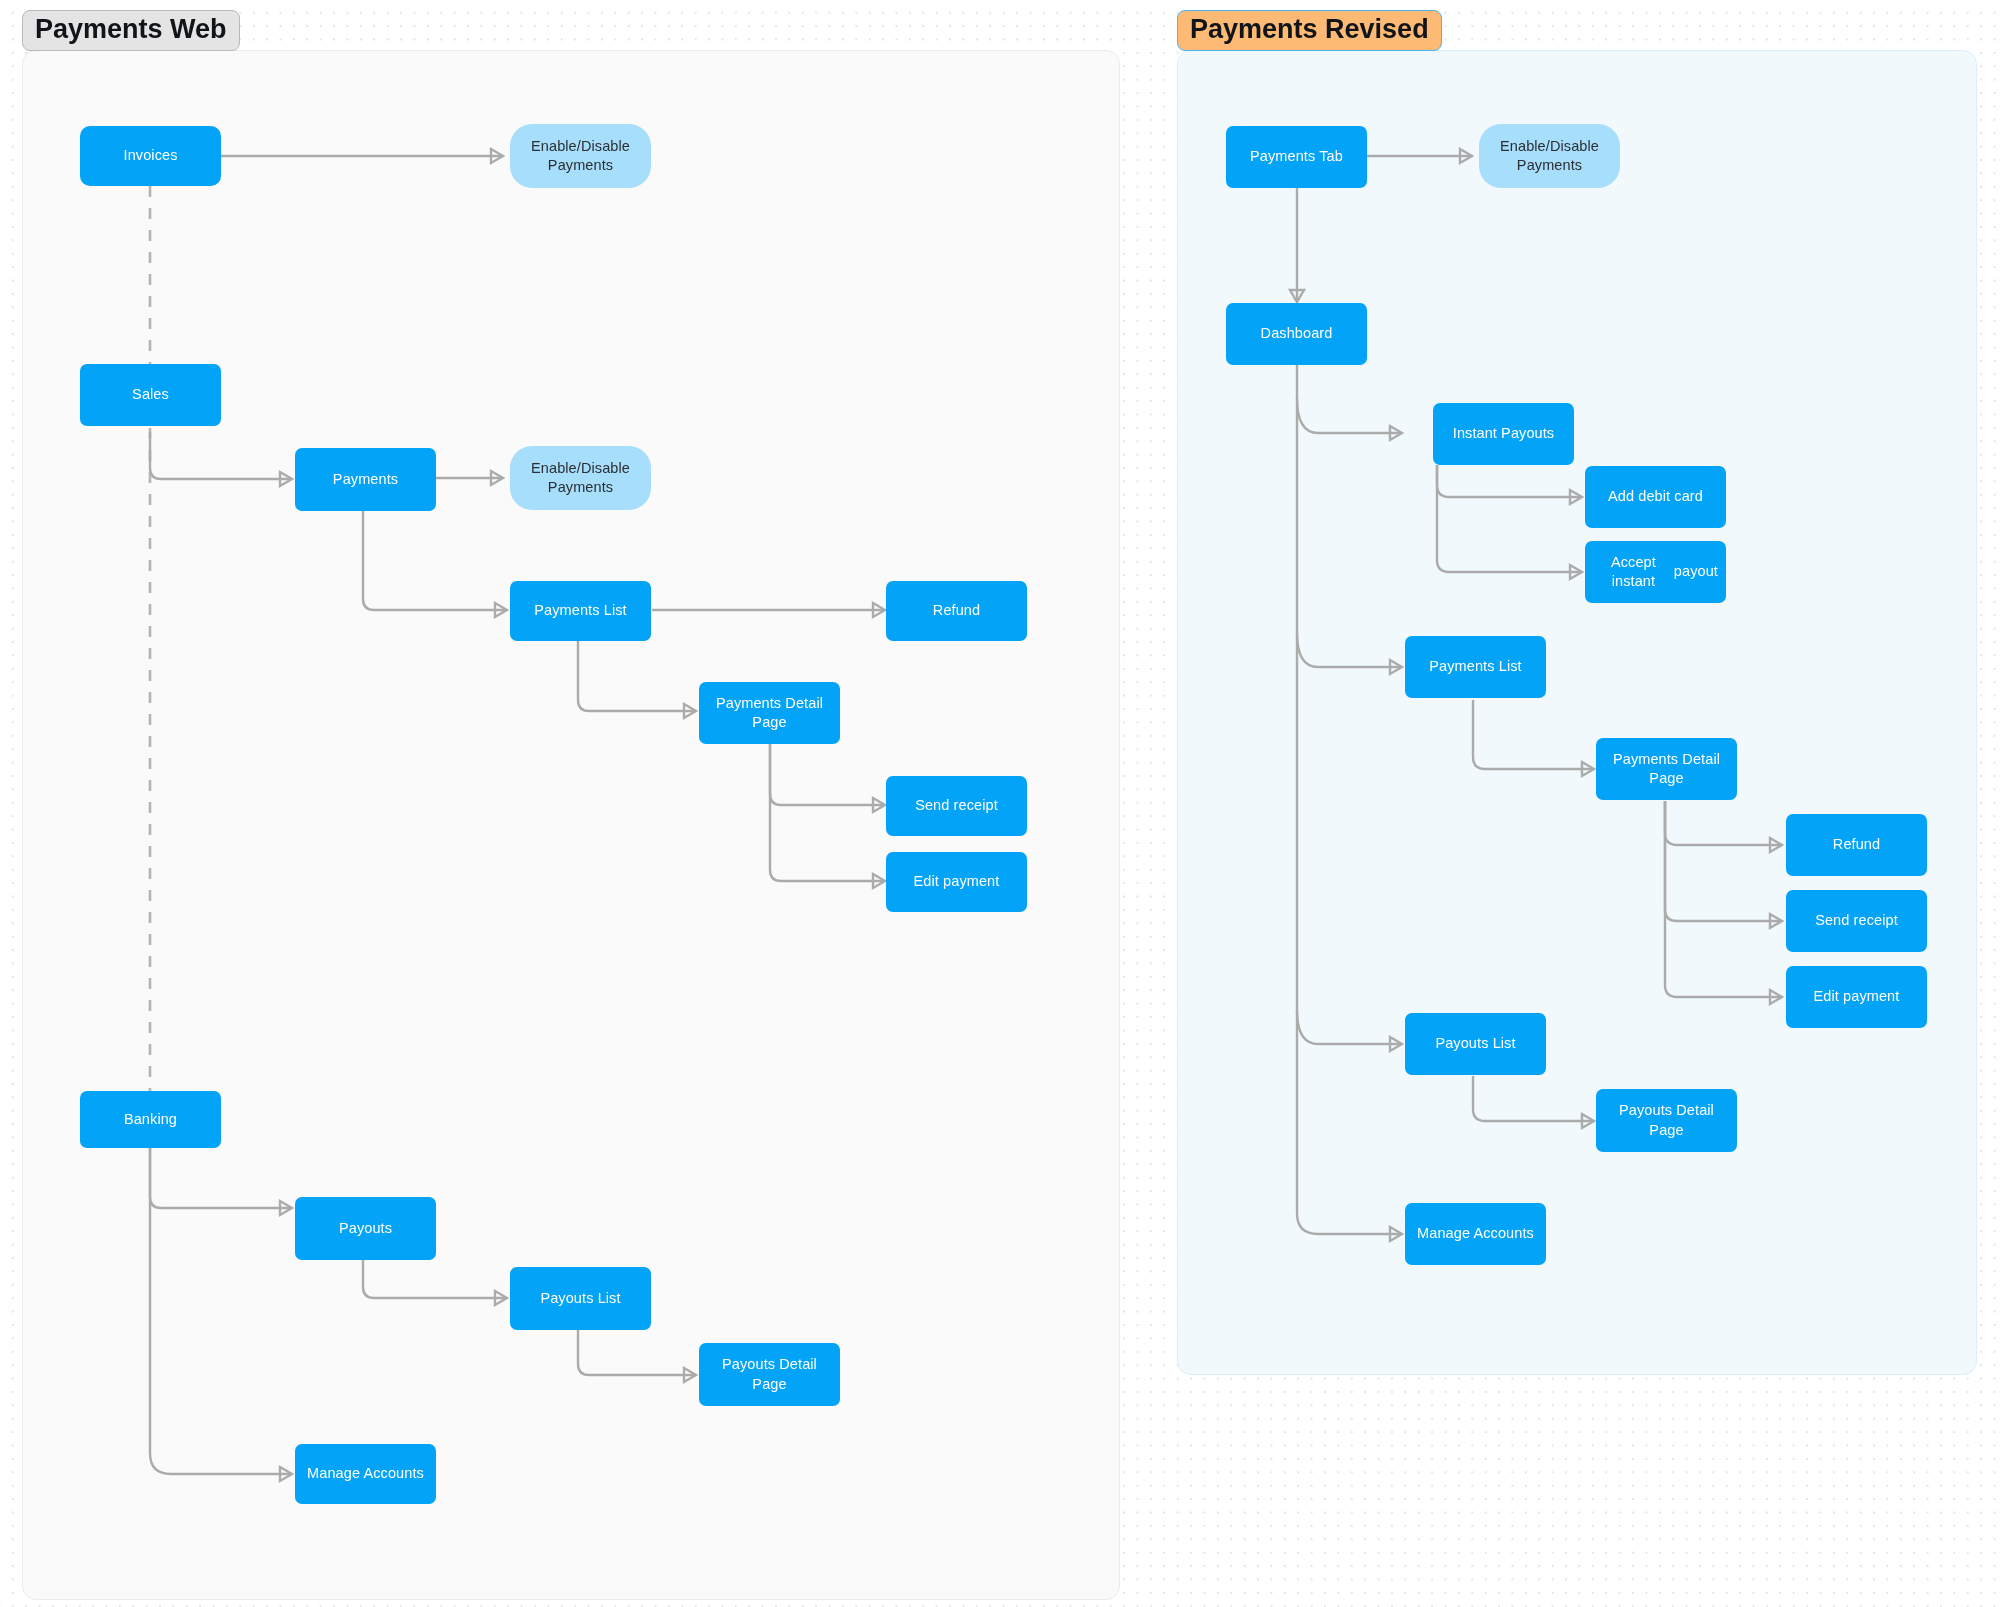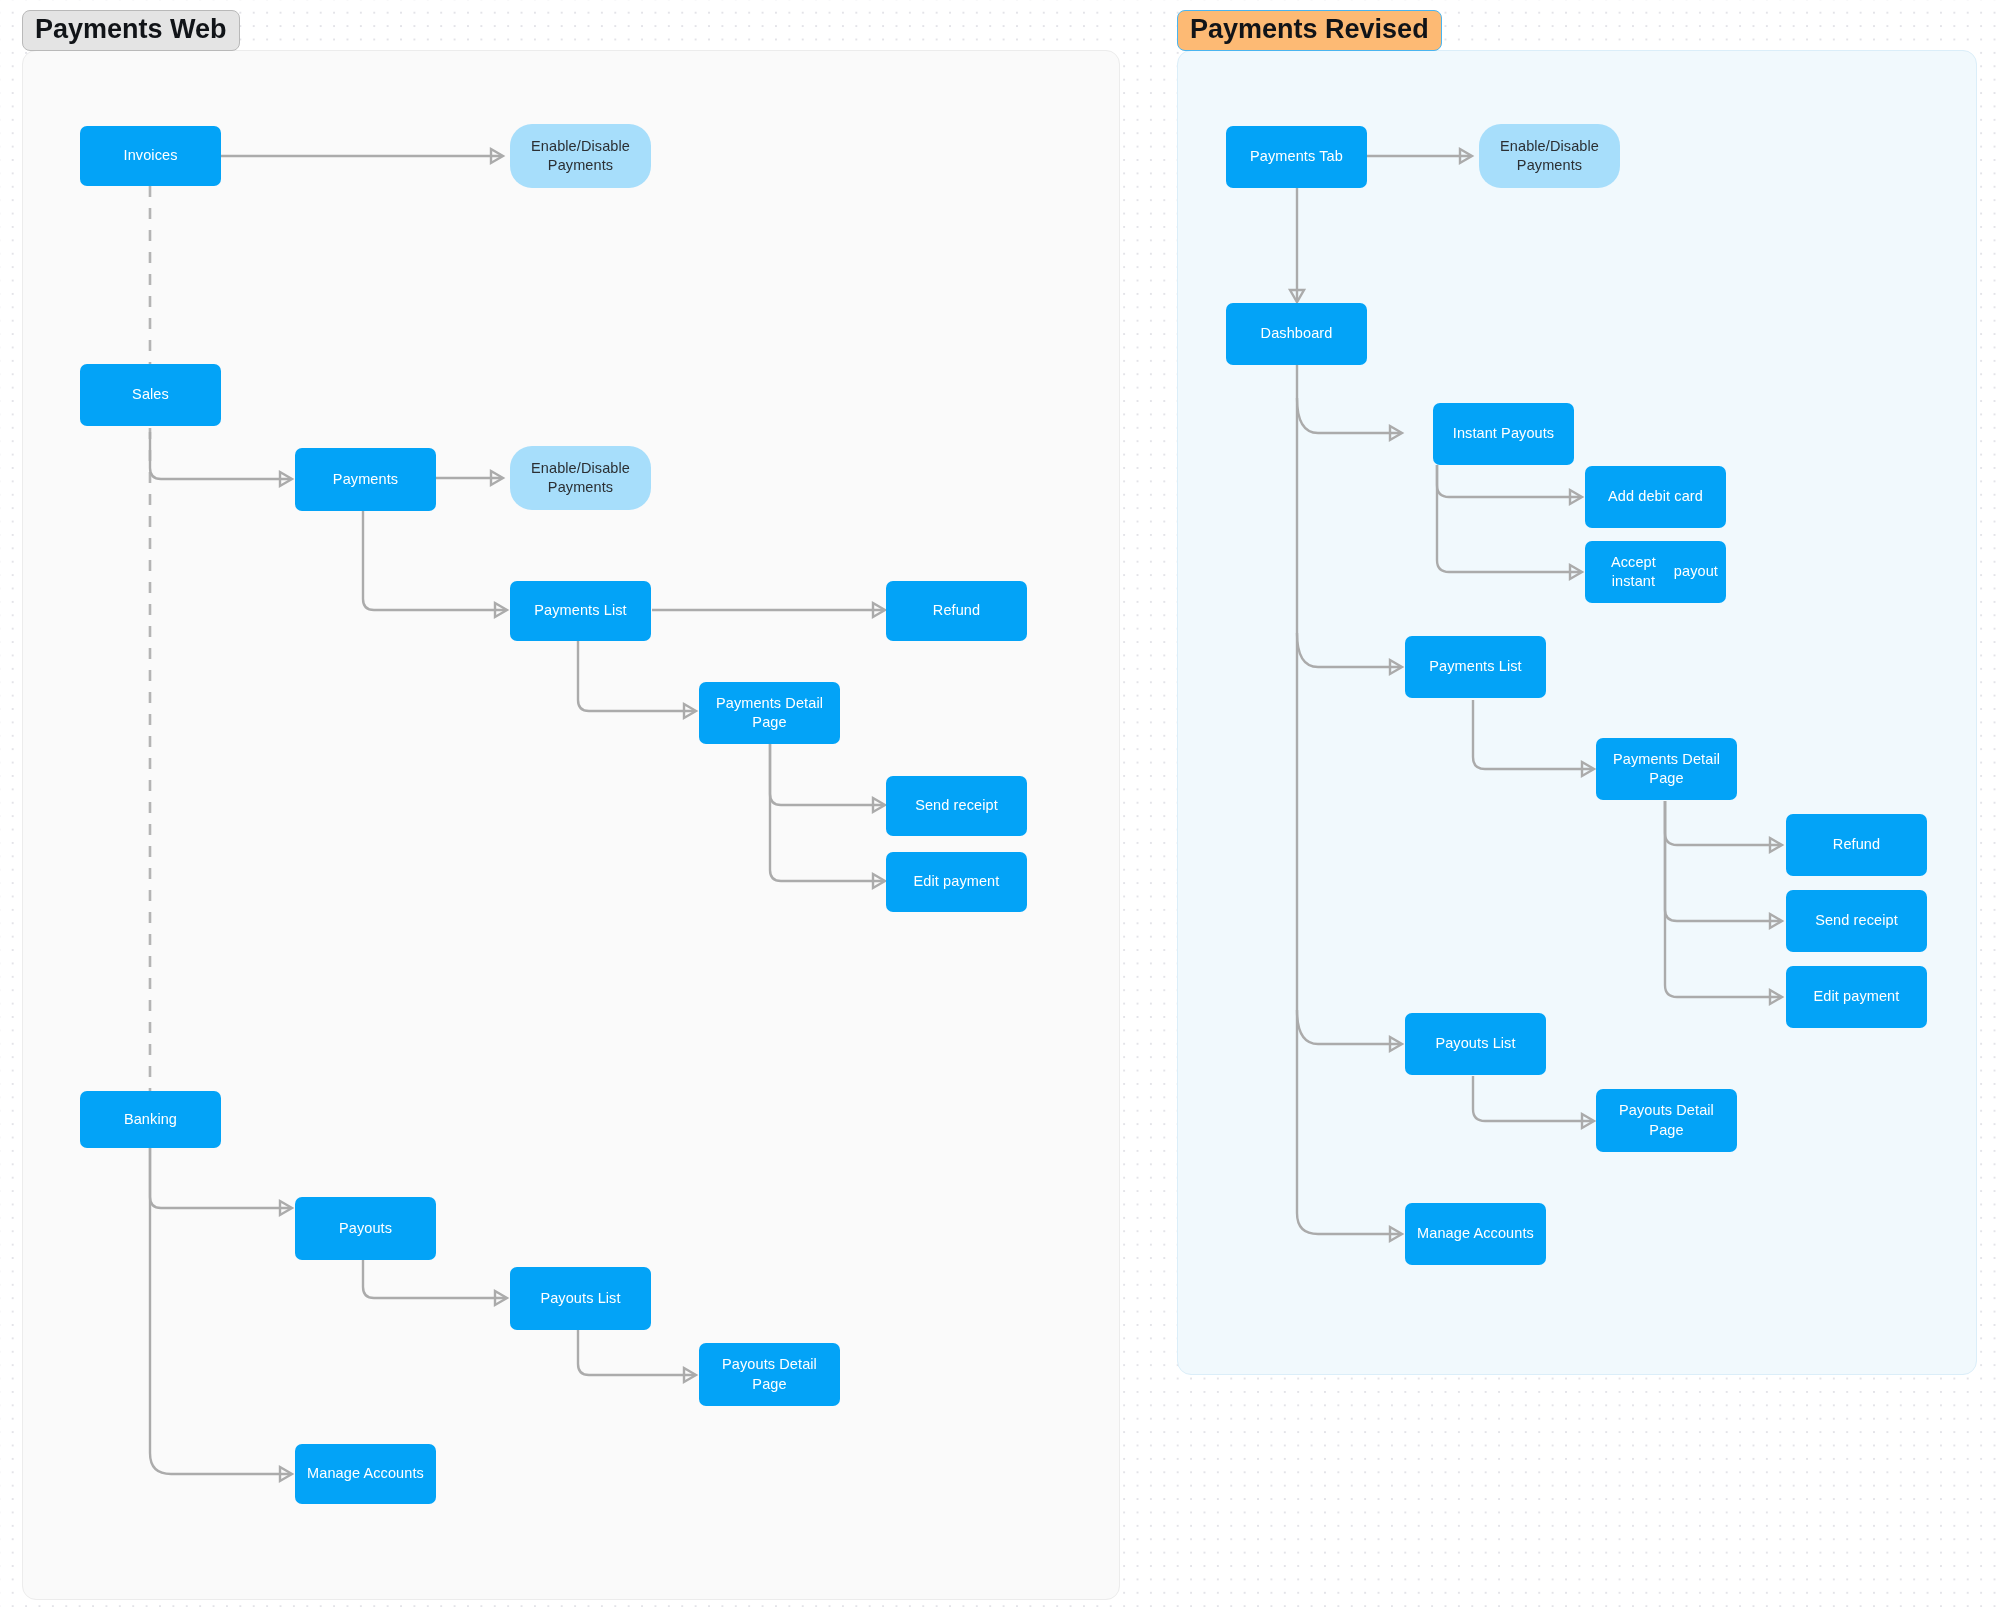--- a/index.html
+++ b/index.html
@@ -145,21 +145,21 @@
     <path d="M 1665,801 L 1665,985 Q 1665,997 1677,997 L 1780,997"></path>
     <polygon points="1770,990 1782,997 1770,1004"></polygon>
 
     <path d="M 1473,1076 L 1473,1109 Q 1473,1121 1485,1121 L 1592,1121"></path>
     <polygon points="1582,1114 1594,1121 1582,1128"></polygon>
   </svg>
 
   <div class="frame-title web">Payments Web</div>
   <div class="frame-title revised">Payments Revised</div>
 
-  <div class="node primary" style="left:80px;top:126px;width:141px;height:60px;">
+  <div class="node primary" style="left:80px;top:126px;width:141px;height:60px;border-radius:10px;">
     <span>Invoices</span>
   </div>
 
   <div class="node light" style="left:510px;top:124px;width:141px;height:64px;flex-direction:column;">
     <span>Enable/Disable</span>
     <span>Payments</span>
   </div>
 
   <div class="node primary" style="left:80px;top:364px;width:141px;height:62px;">
     <span>Sales</span>

